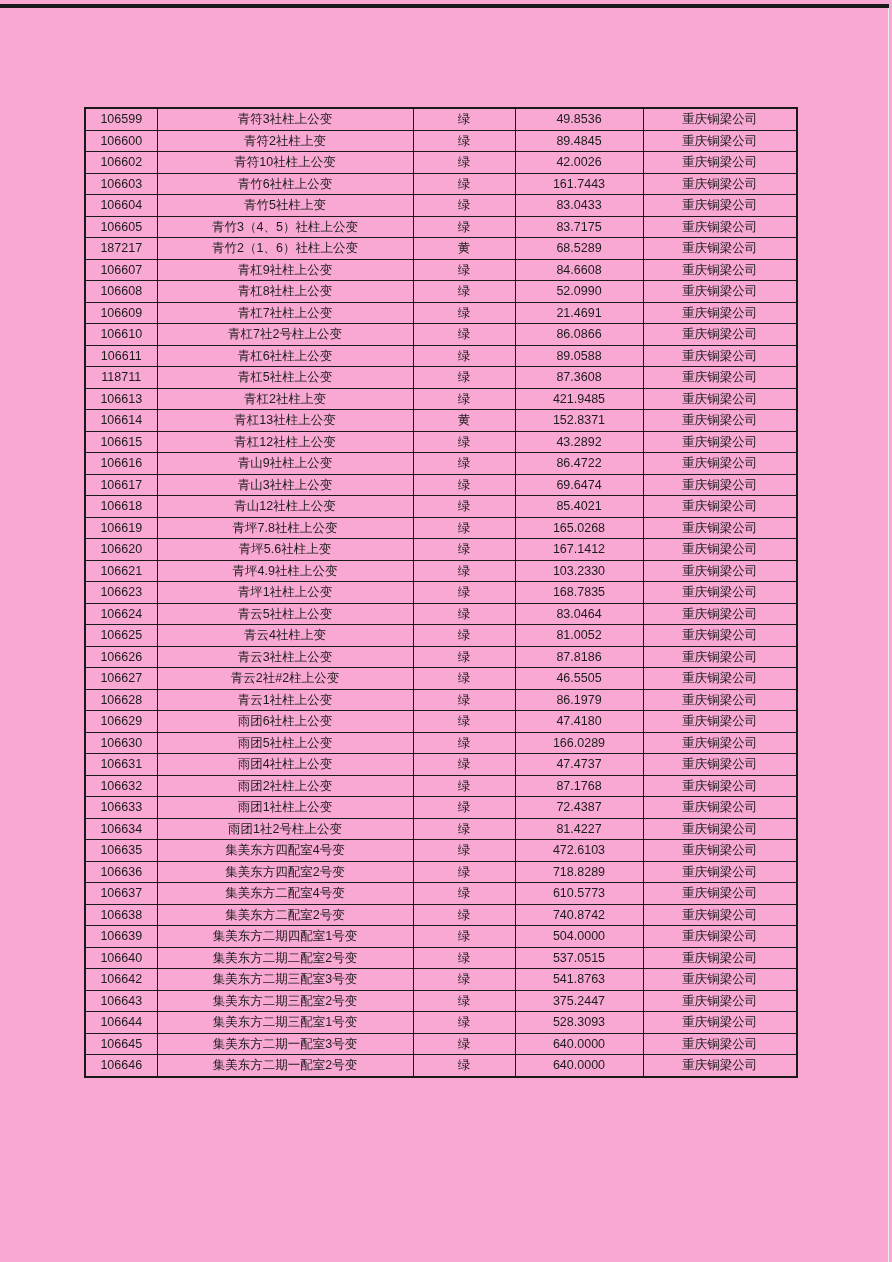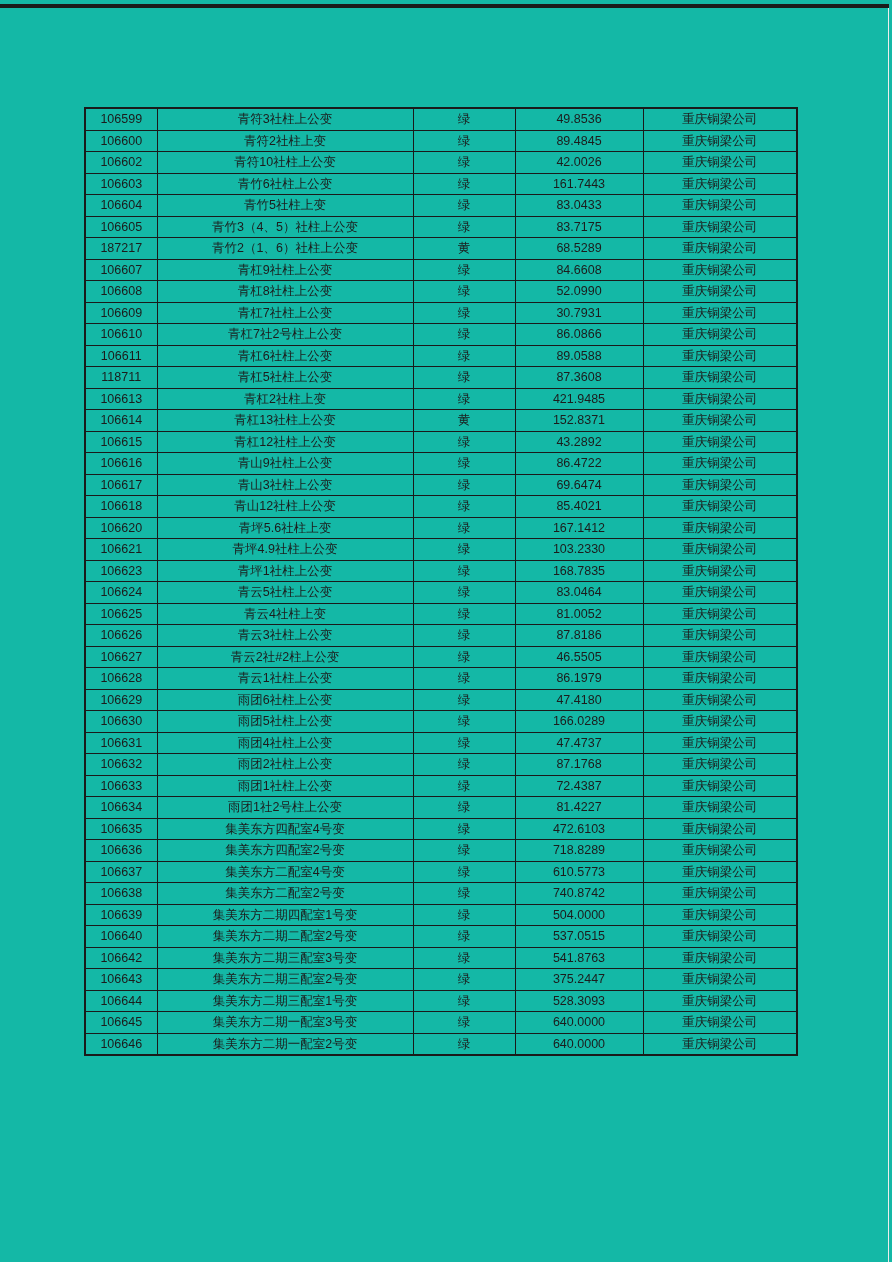--- a/index.html
+++ b/index.html
@@ -10,21 +10,21 @@
     height: 1262px;
     font-family: "Liberation Sans", "DejaVu Sans", sans-serif;
     position: relative;
     overflow: hidden;
   }
   .page {
     position: absolute;
     top: 0; left: 0;
     width: 892px;
     height: 1262px;
-    background: #14b8a6;
+    background: #f9a8d4;
   }
   .top-bar {
     position: absolute;
     top: 4px;
     left: 0;
     width: 889px;
     height: 4px;
     background: #1b1b1b;
   }
   .right-edge {
@@ -135,21 +135,21 @@
           <td>106608</td>
           <td>青杠8社柱上公变</td>
           <td>绿</td>
           <td>52.0990</td>
           <td>重庆铜梁公司</td>
         </tr>
         <tr>
           <td>106609</td>
           <td>青杠7社柱上公变</td>
           <td>绿</td>
-          <td>30.7931</td>
+          <td>21.4691</td>
           <td>重庆铜梁公司</td>
         </tr>
         <tr>
           <td>106610</td>
           <td>青杠7社2号柱上公变</td>
           <td>绿</td>
           <td>86.0866</td>
           <td>重庆铜梁公司</td>
         </tr>
         <tr>
@@ -199,20 +199,27 @@
           <td>青山3社柱上公变</td>
           <td>绿</td>
           <td>69.6474</td>
           <td>重庆铜梁公司</td>
         </tr>
         <tr>
           <td>106618</td>
           <td>青山12社柱上公变</td>
           <td>绿</td>
           <td>85.4021</td>
+          <td>重庆铜梁公司</td>
+        </tr>
+        <tr>
+          <td>106619</td>
+          <td>青坪7.8社柱上公变</td>
+          <td>绿</td>
+          <td>165.0268</td>
           <td>重庆铜梁公司</td>
         </tr>
         <tr>
           <td>106620</td>
           <td>青坪5.6社柱上变</td>
           <td>绿</td>
           <td>167.1412</td>
           <td>重庆铜梁公司</td>
         </tr>
         <tr>

